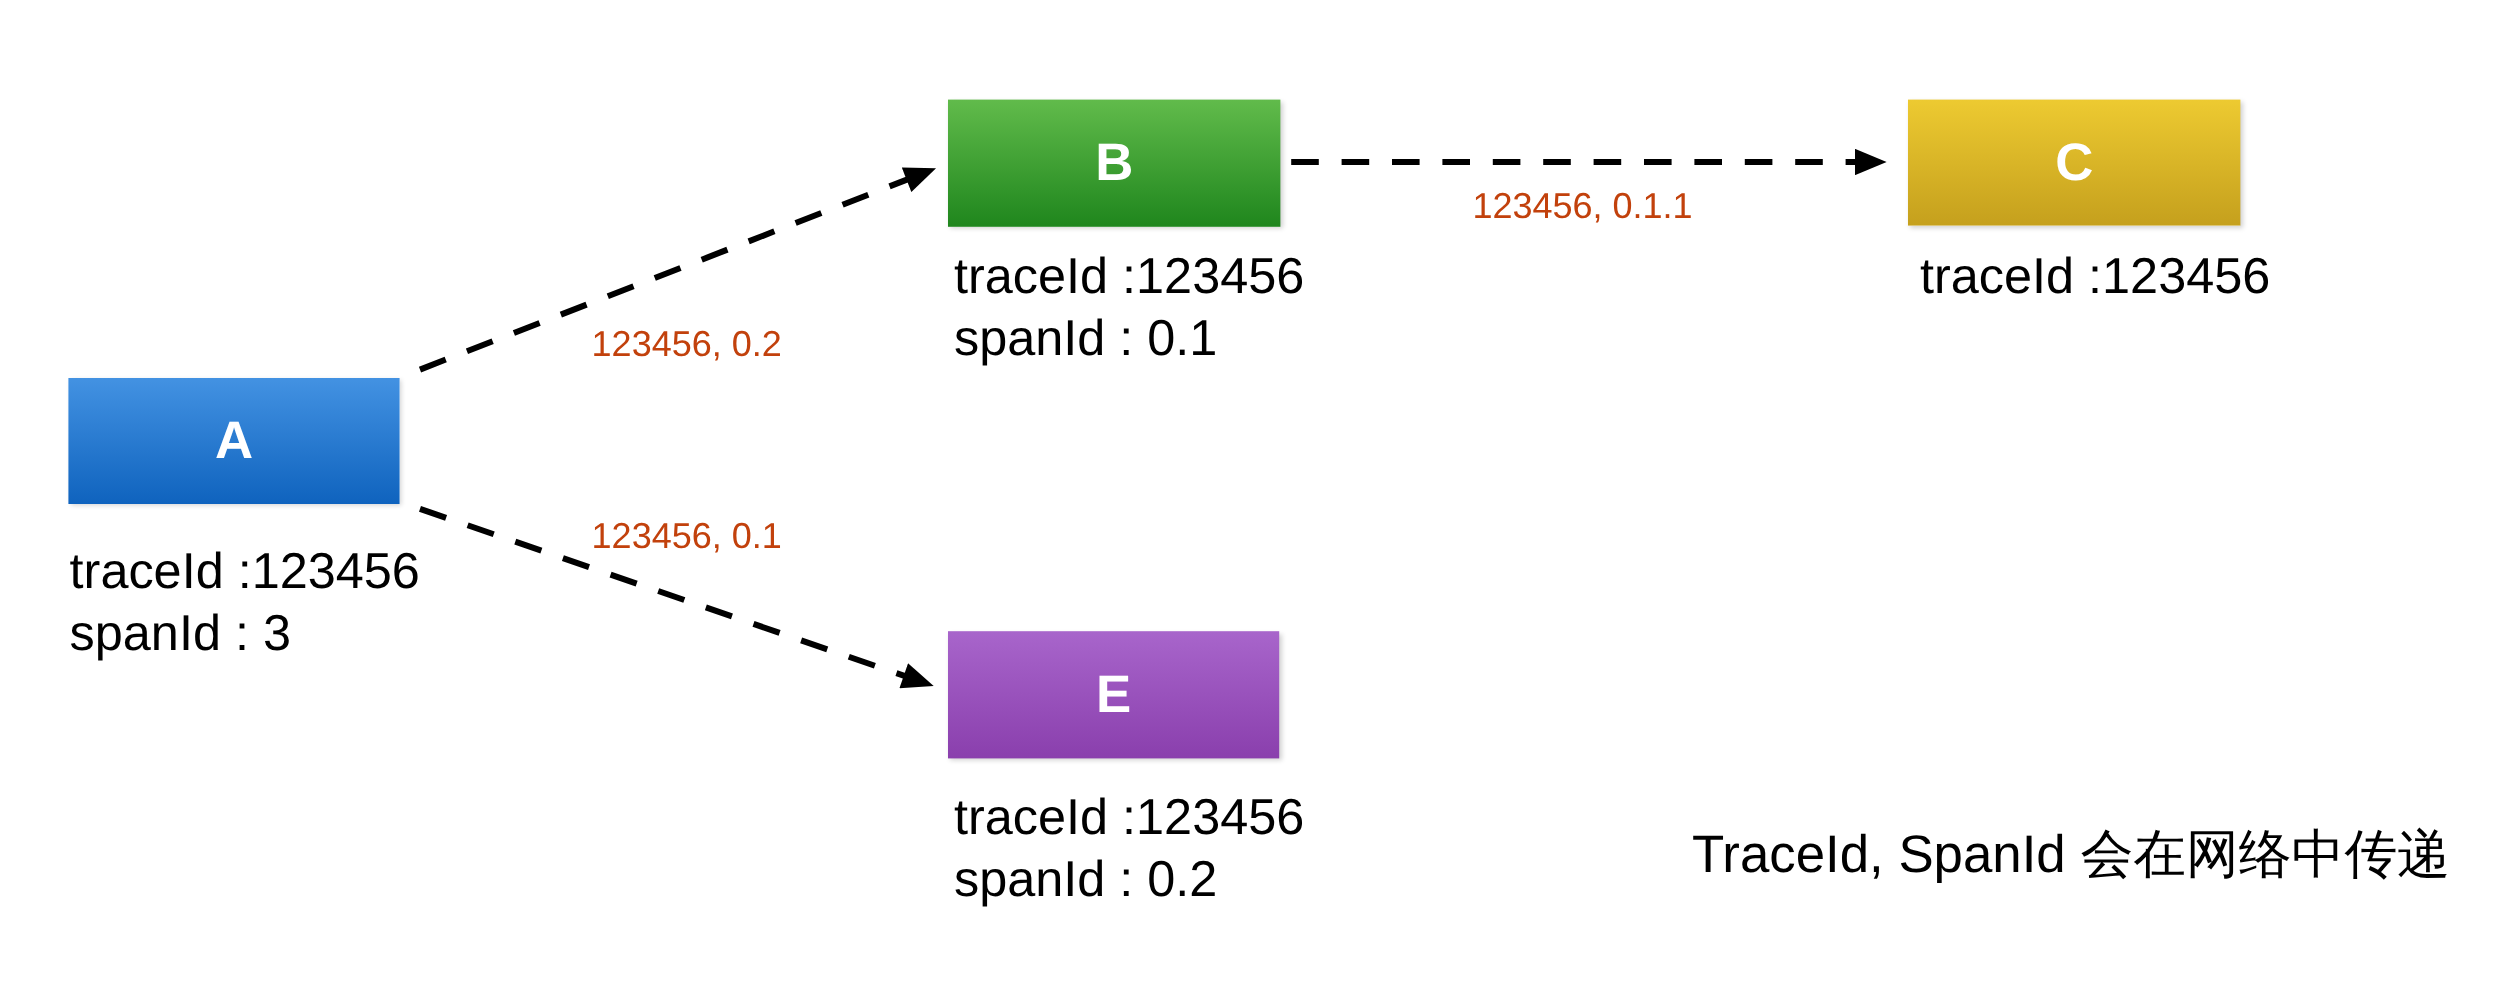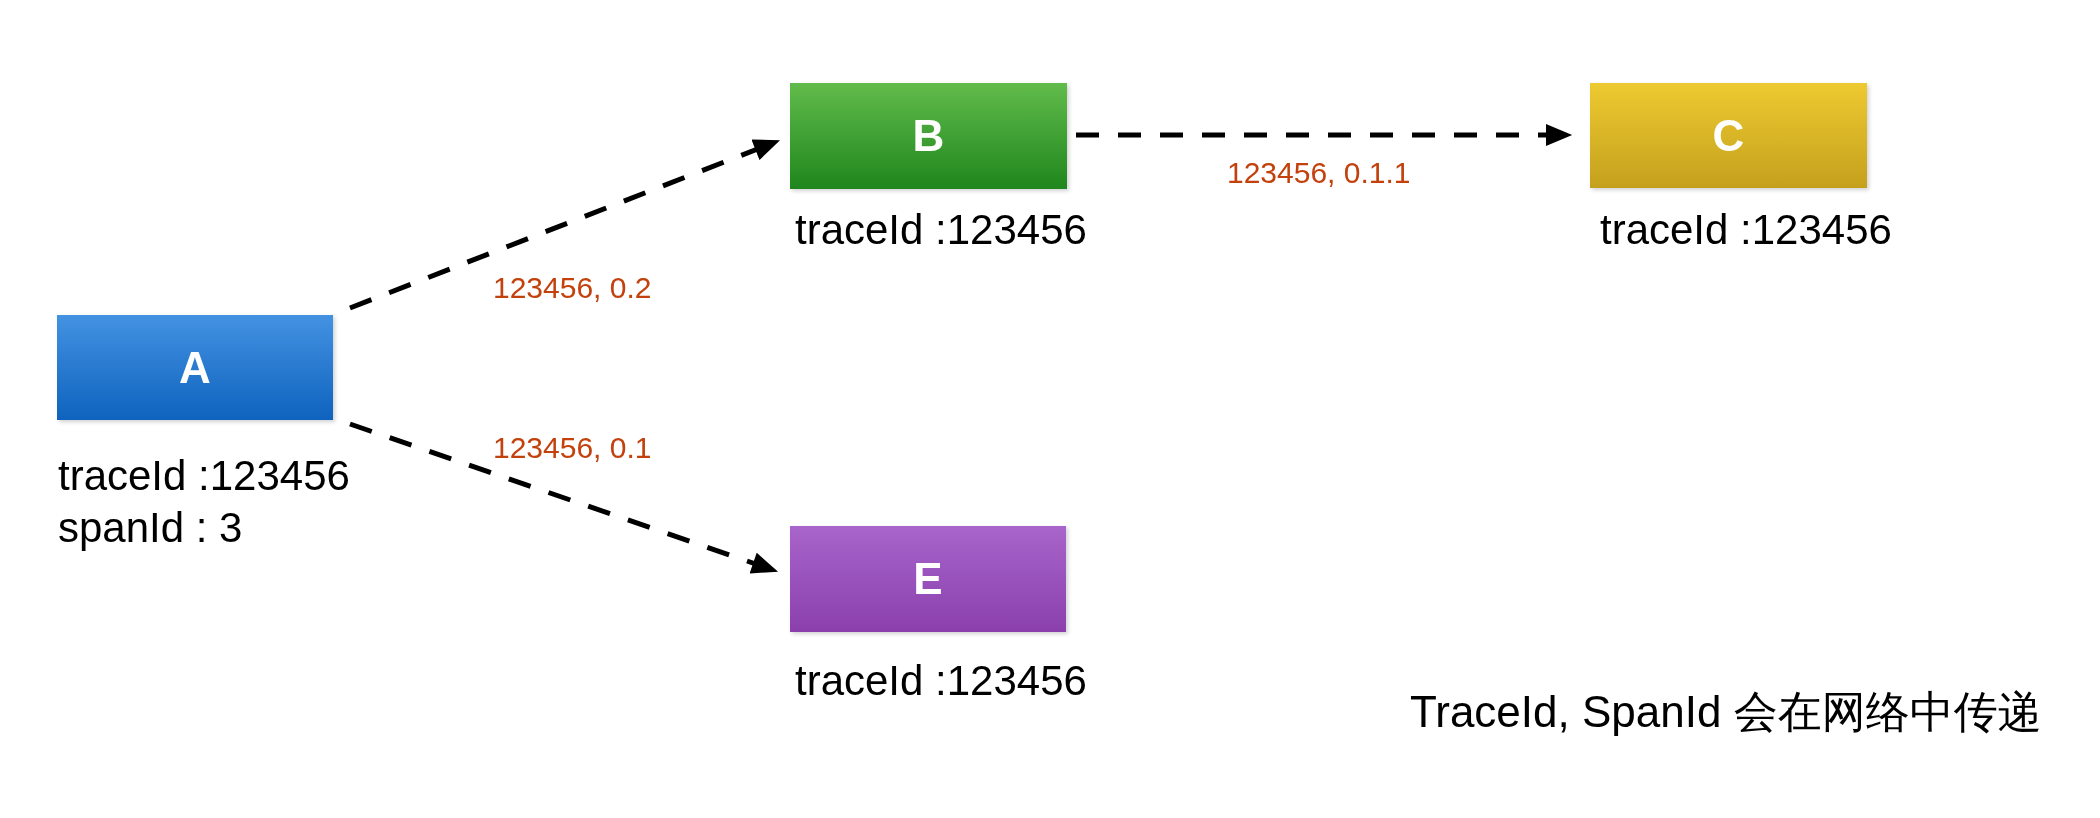--- a/index.html
+++ b/index.html
@@ -89,34 +89,36 @@
   <div class="node-meta" style="left:58px; top:450px;">
     <div class="meta-line">traceId :123456</div>
     <div class="meta-line">spanId : 3</div>
   </div>
 
   <div class="node-box" style="left: 790px; top: 83px; width: 277px; height: 106px; background: linear-gradient(rgb(97, 187, 75), rgb(31, 134, 29));">
     <span class="node-letter">B</span>
   </div>
   <div class="node-meta" style="left:795px; top:204px;">
     <div class="meta-line">traceId :123456</div>
+    <div class="meta-line">spanId : 0.1</div>
   </div>
 
   <div class="node-box" style="left: 1590px; top: 83px; width: 277px; height: 105px; background: linear-gradient(rgb(237, 202, 49), rgb(197, 160, 29));">
     <span class="node-letter">C</span>
   </div>
   <div class="node-meta" style="left:1600px; top:204px;">
     <div class="meta-line">traceId :123456</div>
   </div>
 
   <div class="node-box" style="left: 790px; top: 526px; width: 276px; height: 106px; background: linear-gradient(rgb(168, 101, 203), rgb(138, 63, 173));">
     <span class="node-letter">E</span>
   </div>
   <div class="node-meta" style="left:795px; top:655px;">
     <div class="meta-line">traceId :123456</div>
+    <div class="meta-line">spanId : 0.2</div>
   </div>
 
   <div class="edge-label" style="left:493px; top:271px;">123456, 0.2</div>
   <div class="edge-label" style="left:1227px; top:156px;">123456, 0.1.1</div>
   <div class="edge-label" style="left:493px; top:431px;">123456, 0.1</div>
 
   <div class="caption" style="left:1410px; top:683px;">TraceId, SpanId 会在网络中传递</div>
 
 </div>
 

